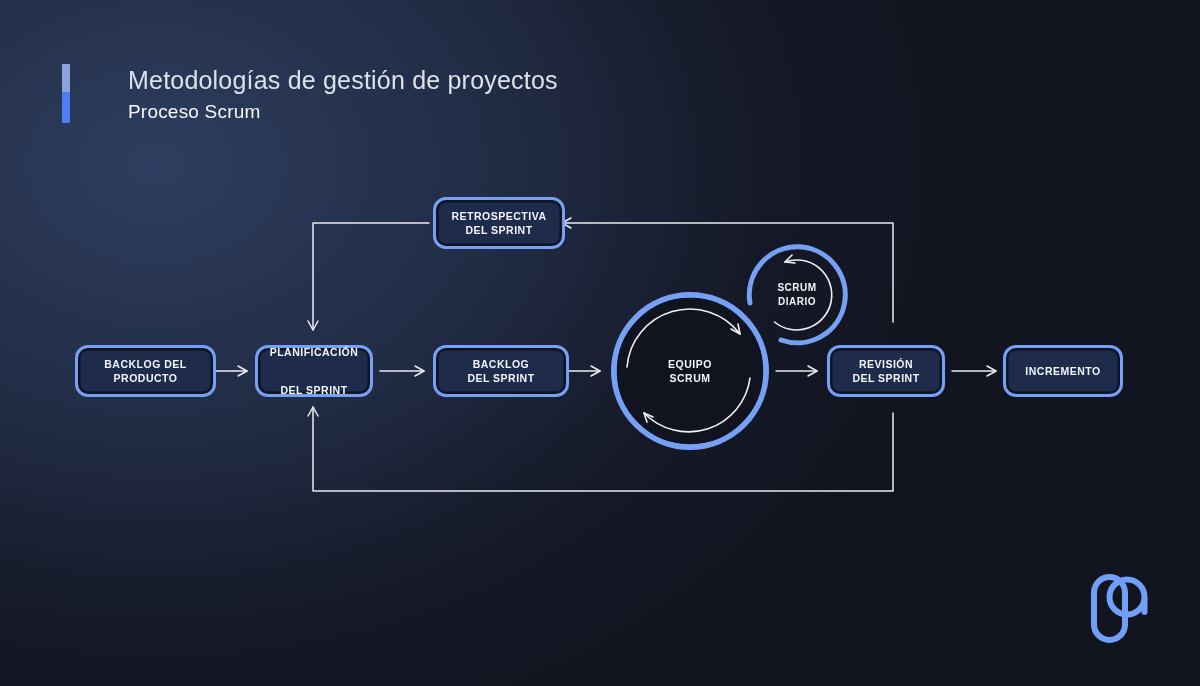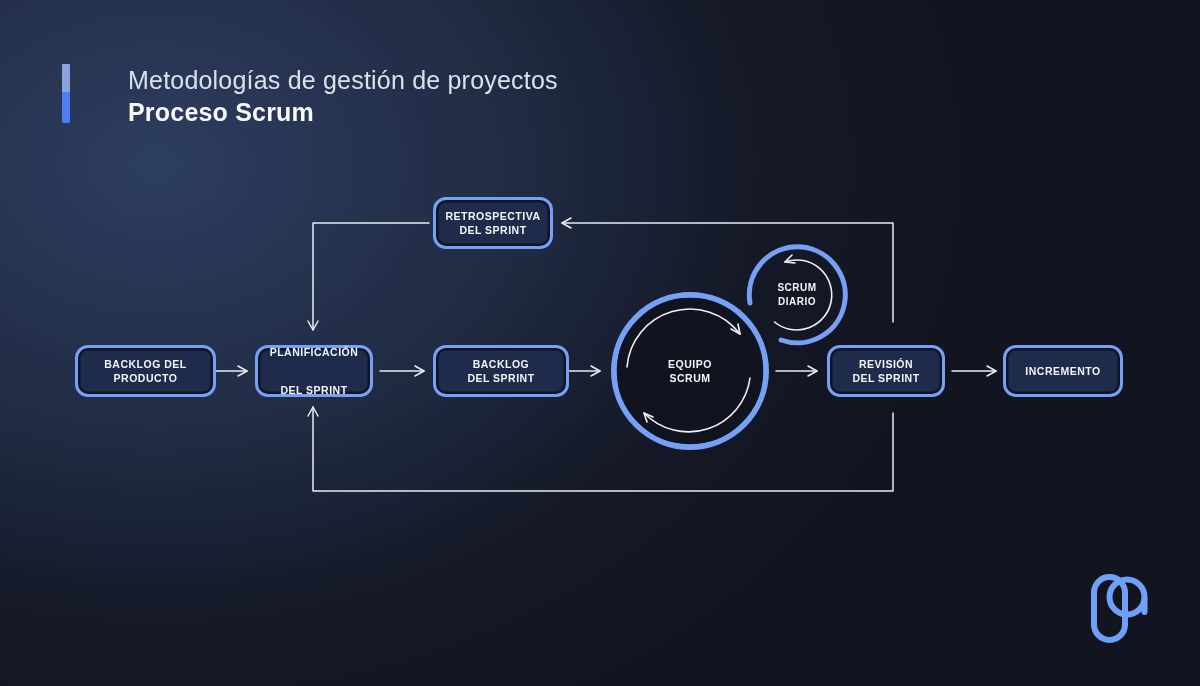--- a/index.html
+++ b/index.html
@@ -21,37 +21,37 @@
   .accent-bar{
     width:8px;height:59px;border-radius:1px;
     background:linear-gradient(to bottom,#8aa4dd 0%,#8aa4dd 48%,#4c7df1 48%,#4c7df1 100%);
   }
   .titles{margin-left:18px;}
   .subtitle{
     font-size:25px;font-weight:400;color:#dbe1eb;
     line-height:32px;letter-spacing:0.2px;
   }
   .title{
-    font-size:25px;font-weight:700;color:#f6f8fb;
+    font-size:19px;font-weight:400;color:#f6f8fb;
     line-height:32px;letter-spacing:0.2px;
   }
   
   .node{
     position:absolute;box-sizing:border-box;height:52px;
     border:3px solid #76a0f3;border-radius:13px;
     background:#1e2b4b;
     box-shadow:inset 0 0 0 2.5px #0d1426;
     display:flex;flex-direction:column;align-items:center;justify-content:center;
     color:#f2f5fa;font-size:10.5px;font-weight:700;
     letter-spacing:0.5px;line-height:14px;text-align:center;
   }
   .pos-backlog-producto{left:75px;top:345px;width:141px;}
   .pos-planificacion  {left:255px;top:345px;width:118px;gap:24px;}
   .pos-backlog-sprint {left:433px;top:345px;width:136px;}
-  .pos-retrospectiva  {left:433px;top:197px;width:120px;}
+  .pos-retrospectiva  {left:433px;top:197px;width:132px;}
   .pos-revision       {left:827px;top:345px;width:118px;}
   .pos-incremento     {left:1003px;top:345px;width:120px;}
   
   .circle-label{
     position:absolute;transform:translate(-50%,-50%);
     color:#f2f5fa;font-size:10.5px;font-weight:700;
     letter-spacing:0.5px;line-height:14px;text-align:center;white-space:nowrap;
   }
   .pos-equipo{left:690px;top:371px;}
   .pos-diario{left:797px;top:295px;font-size:10px;}

